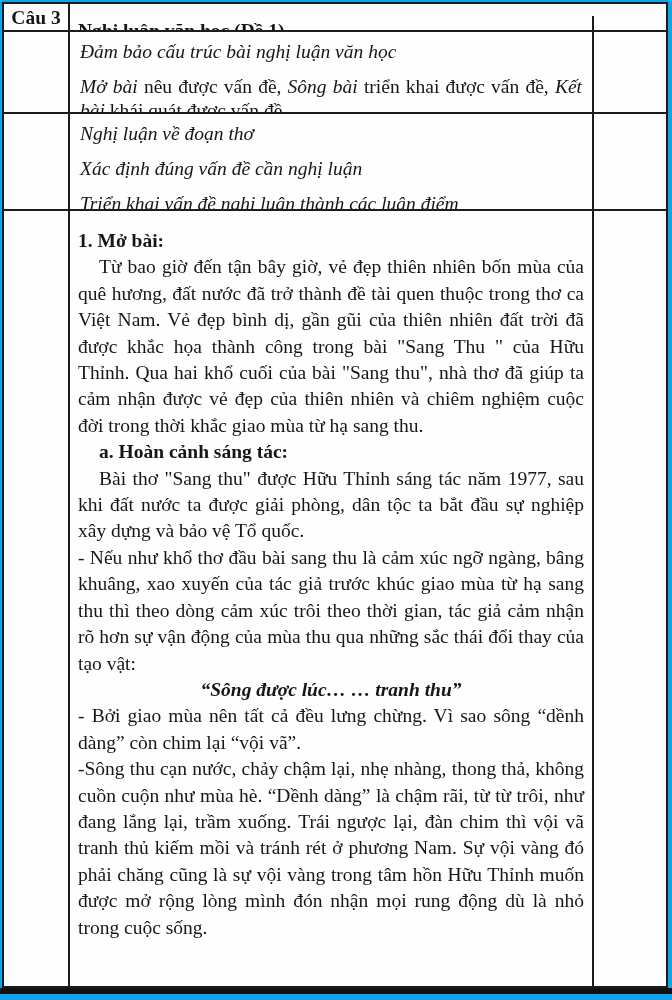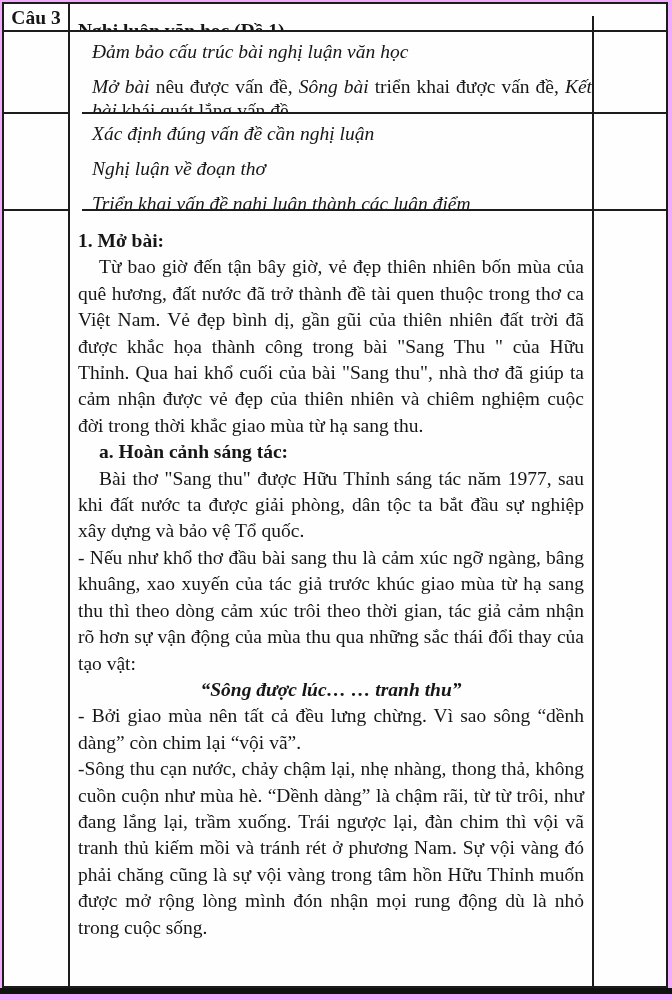--- a/index.html
+++ b/index.html
@@ -4,21 +4,21 @@
 <style>
   html, body {
     margin: 0;
     padding: 0;
     background: #ffffff;
   }
   .page {
     position: relative;
     width: 672px;
     height: 1000px;
-    background: #f0abfc;
+    background: #0ea5e9;
     font-family: "Liberation Serif", "DejaVu Serif", serif;
     color: #161616;
     overflow: hidden;
   }
   .grid-table {
     position: absolute;
     left: 2px;
     top: 2px;
     width: 666px;
     height: 986px;
@@ -44,25 +44,24 @@
     text-align: center;
     padding-top: 3px;
   }
   .cell-title {
     font-weight: bold;
     font-size: 19.5px;
     padding: 4px 8px 0 8px;
     margin-top: 12px;
   }
   .cell-rubric {
-    padding: 8px 0 0 10px;
+    padding: 8px 10px 0 10px;
     font-style: italic;
     font-size: 19.5px;
     line-height: 24px;
-    margin-left: 12px;
   }
   .cell-rubric p { margin: 0 0 11px 0; }
   .cell-rubric .mixed { font-style: normal; text-align: justify; }
   .cell-rubric .mixed .it { font-style: italic; }
 
   .cell-body {
     padding: 17px 8px 8px 8px;
     font-size: 19.5px;
     line-height: 26.4px;
   }
@@ -97,28 +96,28 @@
       <span>Câu 3</span>
     </div>
     <div class="cell cell-title">
       <span>Nghị luận văn học (Đề 1)</span>
     </div>
     <div class="cell last-col"></div>
 
     <div class="cell"></div>
     <div class="cell cell-rubric">
       <p>Đảm bảo cấu trúc bài nghị luận văn học</p>
-      <p class="mixed"><span class="it">Mở bài</span><span> nêu được vấn đề, </span><span class="it">Sông bài</span><span> triển khai được vấn đề, </span><span class="it">Kết bài</span><span> khái quát lắng vấn đề.</span></p>
+      <p class="mixed"><span class="it">Mở bài</span><span> nêu được vấn đề, </span><span class="it">Sông bài</span><span> triển khai được vấn đề, </span><span class="it">Kết bài</span><span> khái quát được vấn đề.</span></p>
     </div>
     <div class="cell last-col"></div>
 
     <div class="cell"></div>
     <div class="cell cell-rubric">
+      <p>Nghị luận về đoạn thơ</p>
       <p>Xác định đúng vấn đề cần nghị luận</p>
-      <p>Nghị luận về đoạn thơ</p>
       <p>Triển khai vấn đề nghị luận thành các luận điểm</p>
     </div>
     <div class="cell last-col"></div>
 
     <div class="cell last-row"></div>
     <div class="cell last-row cell-body">
       <p class="h">1. Mở bài:</p>
       <p class="bd ind">Từ bao giờ đến tận bây giờ, vẻ đẹp thiên nhiên bốn mùa của quê hương, đất nước đã trở thành đề tài quen thuộc trong thơ ca Việt Nam. Vẻ đẹp bình dị, gần gũi của thiên nhiên đất trời đã được khắc họa thành công trong bài "Sang Thu " của Hữu Thỉnh. Qua hai khổ cuối của bài "Sang thu", nhà thơ đã giúp ta cảm nhận được vẻ đẹp của thiên nhiên và chiêm nghiệm cuộc đời trong thời khắc giao mùa từ hạ sang thu.</p>
       <p class="h ind">a. Hoàn cảnh sáng tác:</p>
       <p class="bd ind">Bài thơ "Sang thu" được Hữu Thỉnh sáng tác năm 1977, sau khi đất nước ta được giải phòng, dân tộc ta  bắt đầu sự nghiệp xây dựng và bảo vệ Tổ quốc.</p>

